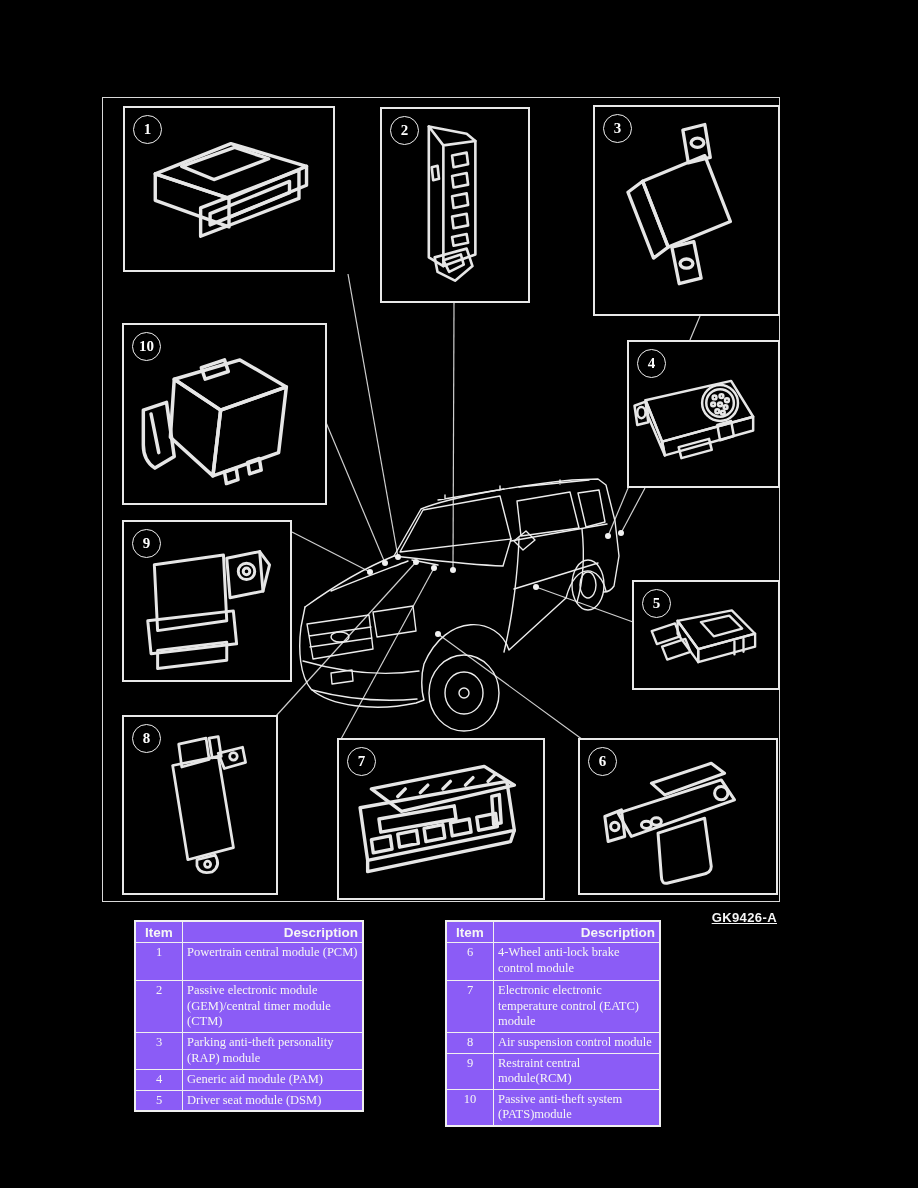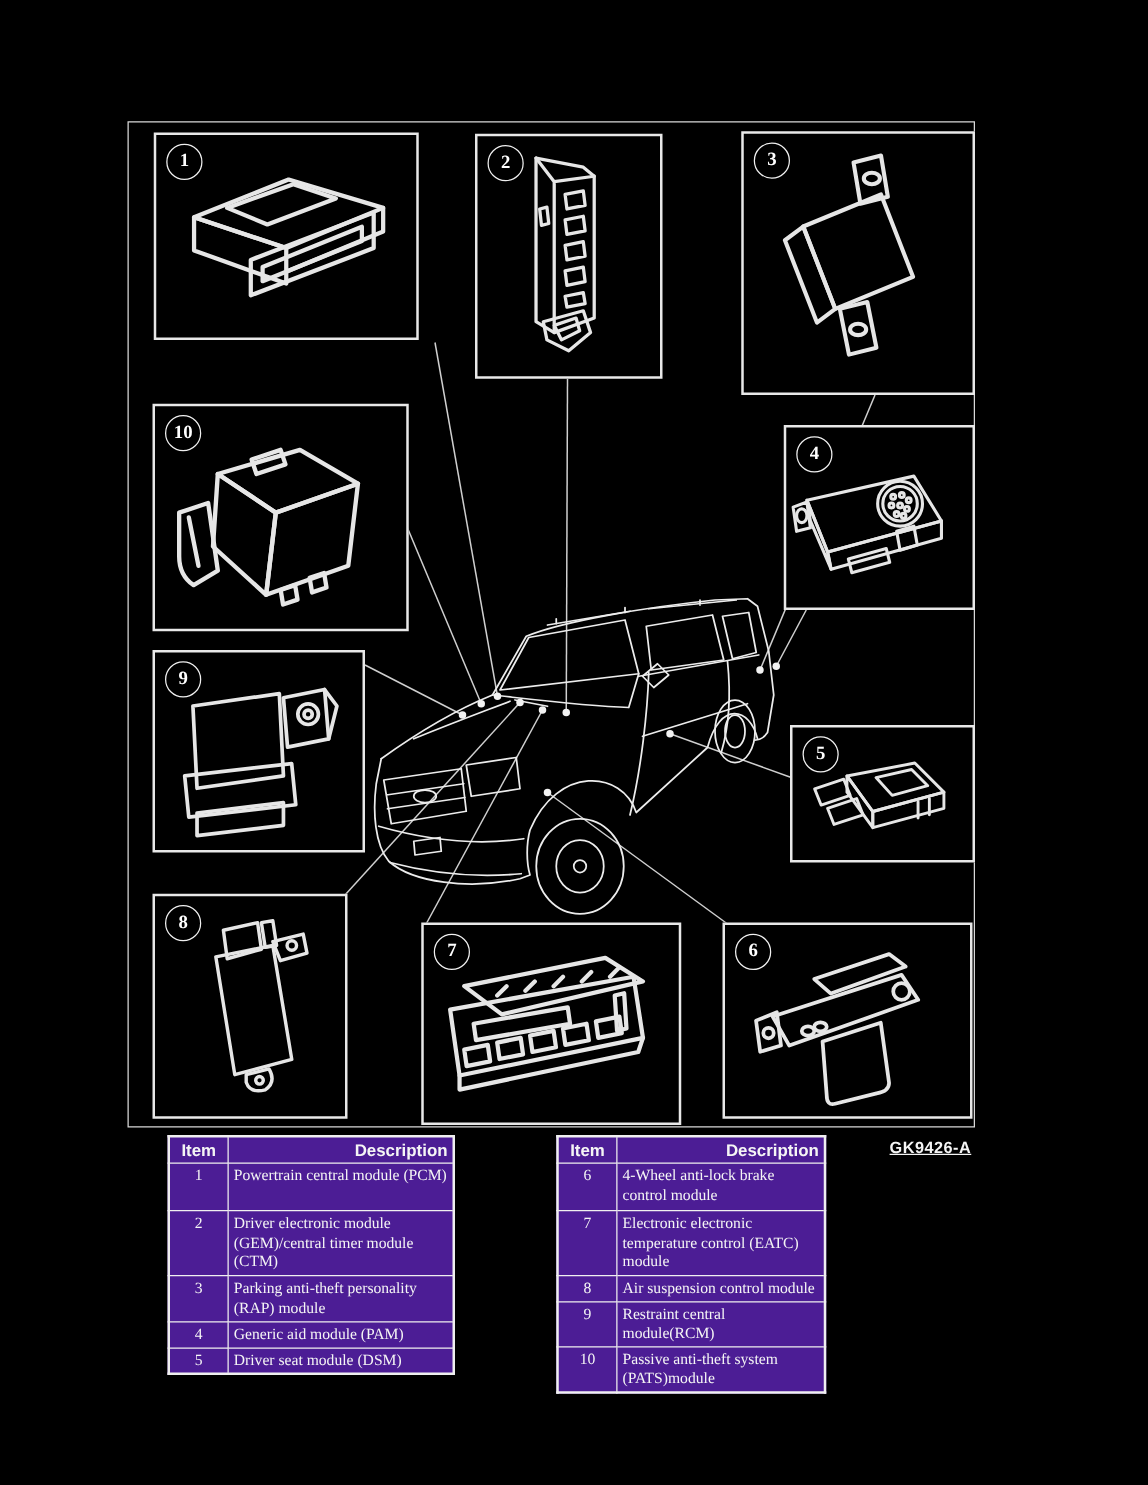--- a/index.html
+++ b/index.html
@@ -11,22 +11,22 @@
   .cbox{position:absolute;border:2px solid #e8e8e8;background:#000;box-sizing:border-box;}
   .callout-num{position:absolute;top:7px;left:8px;width:27px;height:27px;
                border:1.7px solid #f0f0f0;border-radius:50%;color:#fff;
                font:600 15px "Liberation Serif",serif;display:flex;align-items:center;
                justify-content:center;z-index:2;background:#000;}
   .module-svg{position:absolute;left:0;top:0;width:100%;height:100%;}
   .mline{stroke:#e6e6e6;fill:none;stroke-width:1.8;stroke-linejoin:round;stroke-linecap:round;}
   .vline{stroke:#ececec;fill:none;stroke-width:1.4;stroke-linejoin:round;stroke-linecap:round;}
   .leader{stroke:#cfcfcf;stroke-width:1.2;fill:none;}
   .dot{fill:#f2f2f2;stroke:none;}
-  .data-table{position:absolute;border-collapse:collapse;background:#4c1d95;color:#f5f5f5;
-              border:2px solid #f0f0f0;table-layout:fixed;}
+  .data-table{position:absolute;border-collapse:collapse;background:#8b5cf6;color:#f5f5f5;
+              border:2px solid #f0f0f0;table-layout:fixed;margin-top:12px;}
   .data-table th{border:1px solid #f0f0f0;font:bold 13.5px "Liberation Sans",sans-serif;
                  padding:1px 4px;height:18px;vertical-align:middle;}
   .data-table td{border:1px solid #f0f0f0;font:12.5px/1.25 "Liberation Serif",serif;
                  padding:2px 4px;vertical-align:top;}
   .data-table .c-item{width:38px;text-align:center;}
   .data-table th.c-desc{text-align:right;}
   .fig-code{position:absolute;left:620px;top:910px;width:157px;text-align:right;
             font:bold 13px "Liberation Sans",sans-serif;color:#f5f5f5;letter-spacing:.4px;text-decoration:underline;}
   .h38{height:38px}.h50{height:50px}.h37{height:37px}.h19{height:19px}.h18{height:18px}.h20{height:20px}
 </style>
@@ -238,21 +238,21 @@
         <th class="c-desc">Description</th>
       </tr>
     </thead>
     <tbody>
       <tr class="h38">
         <td class="c-item">1</td>
         <td>Powertrain central module (PCM)</td>
       </tr>
       <tr class="h50">
         <td class="c-item">2</td>
-        <td>Driver electronic module (GEM)/central timer module (CTM)</td>
+        <td>Passive electronic module (GEM)/central timer module (CTM)</td>
       </tr>
       <tr class="h37">
         <td class="c-item">3</td>
         <td>Parking anti-theft personality (RAP) module</td>
       </tr>
       <tr class="h19">
         <td class="c-item">4</td>
         <td>Generic aid module (PAM)</td>
       </tr>
       <tr class="h18">

